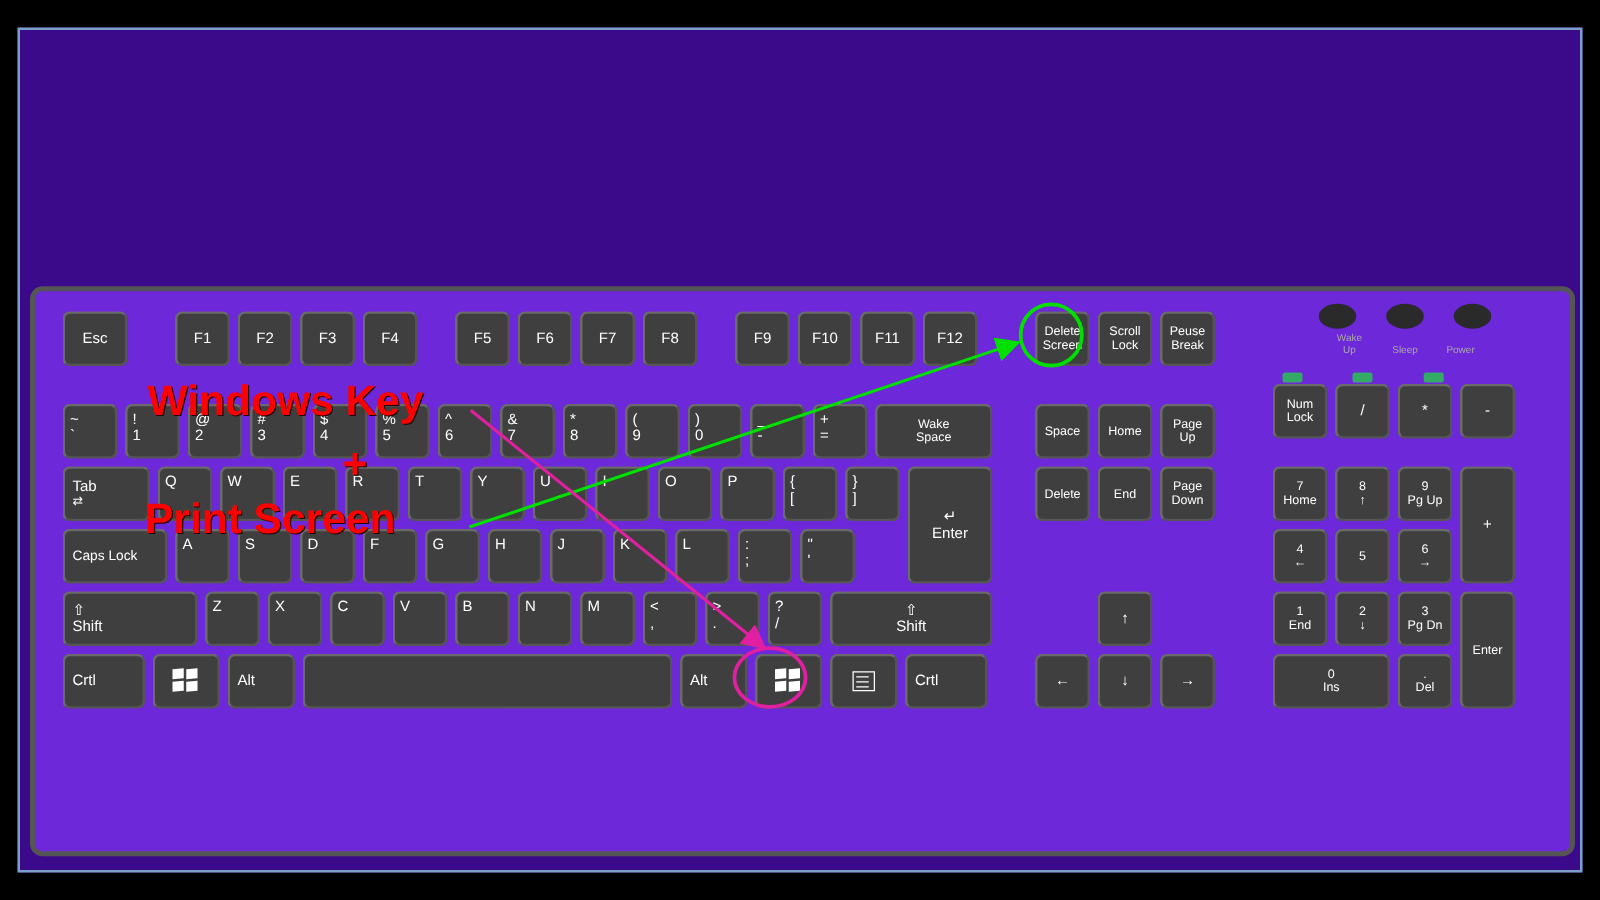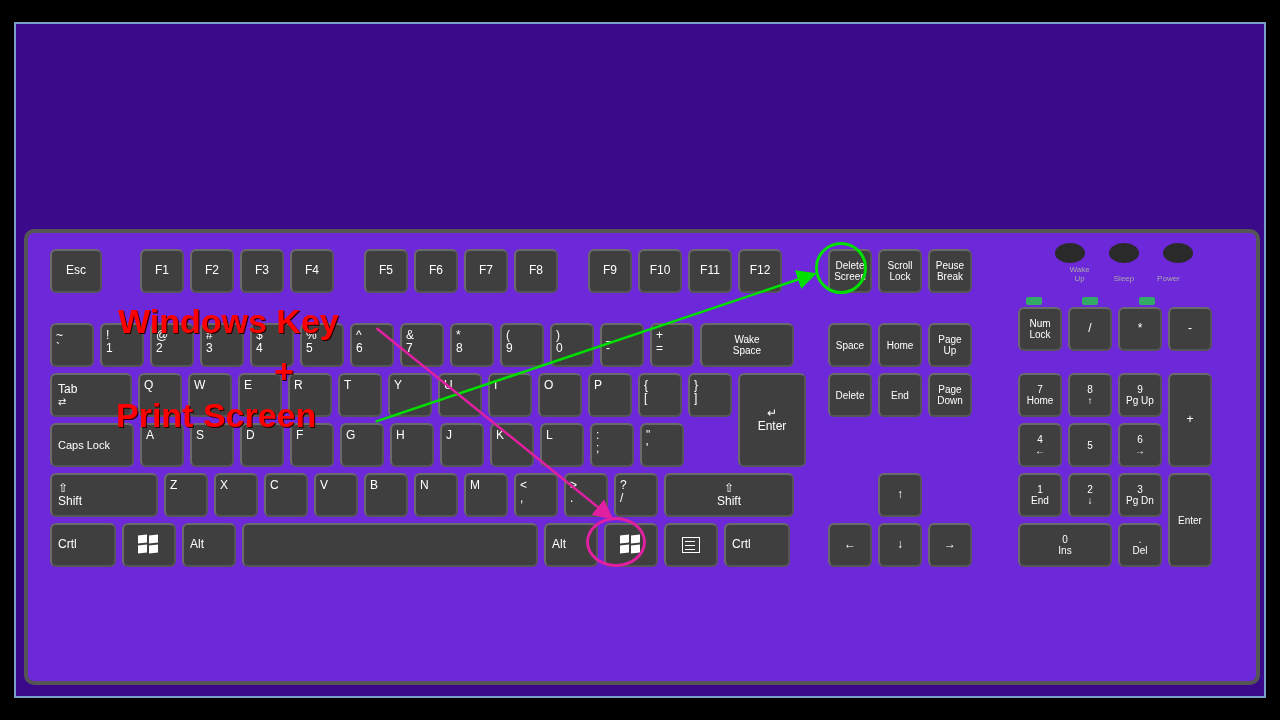--- a/index.html
+++ b/index.html
@@ -119,21 +119,21 @@
         </div>
       <div class="key tl">
           <span>+</span>
           <span>=</span>
         </div>
       <div class="key sm" style="width:94px;white-space:pre">Wake
 Space</div>
     </div>
 
     <div class="row" style="top:140px;left:22px">
-      <div class="key left" style="width:82px">
+      <div class="key left" style="width:70px">
           <span>Tab</span>
           <span style="font-size:10px">⇄</span>
         </div>
       <div class="key tl">Q</div>
       <div class="key tl">W</div>
       <div class="key tl">E</div>
       <div class="key tl">R</div>
       <div class="key tl">T</div>
       <div class="key tl">Y</div>
       <div class="key tl">U</div>

